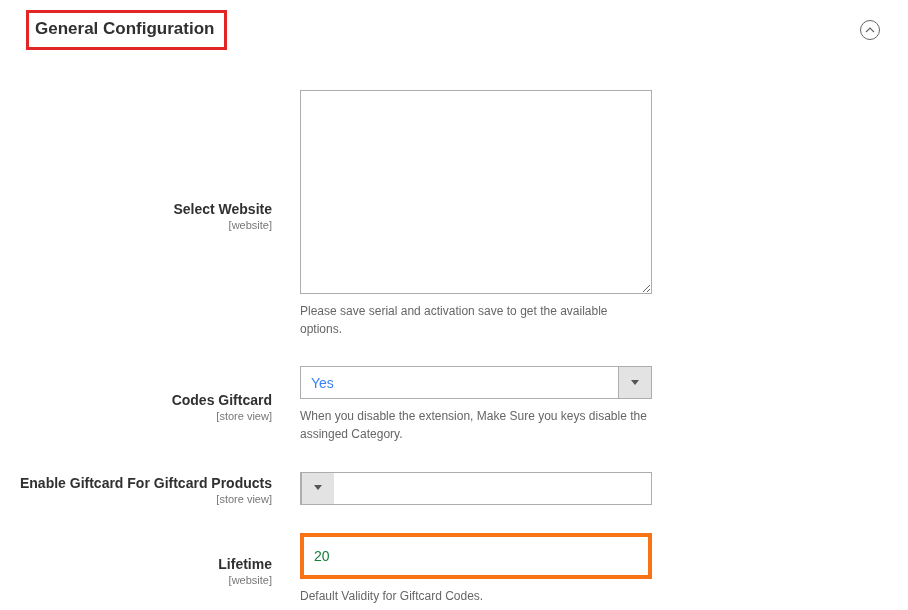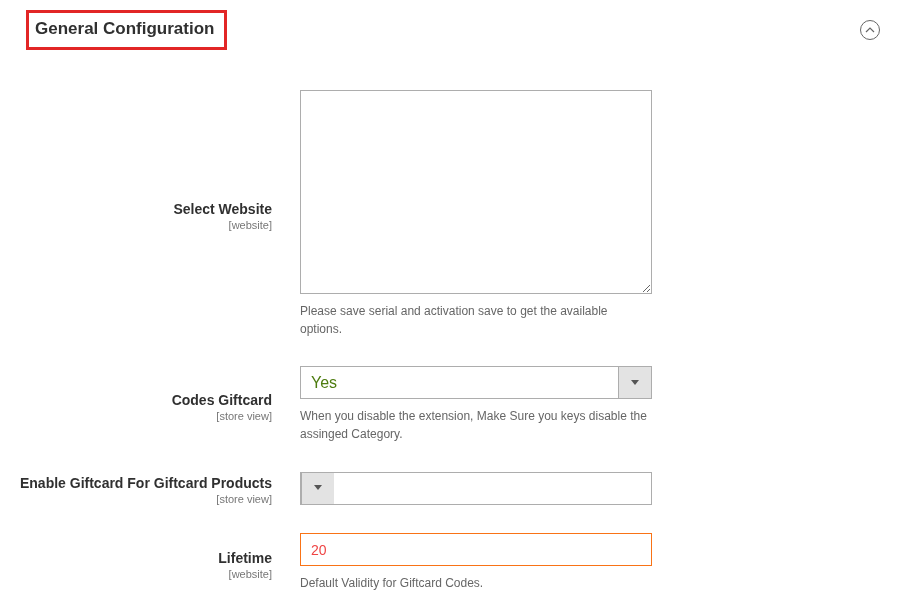--- a/index.html
+++ b/index.html
@@ -86,44 +86,44 @@
       display: flex;
       width: 352px;
       border: 1px solid #adadad;
       height: 33px;
       align-items: stretch;
       background: #fff;
     }
     .select-value {
       flex: 1;
       padding: 6px 10px;
-      font-size: 16px;
-      color: #4d7c0f;
+      font-size: 14px;
+      color: #3b82f6;
       display: flex;
       align-items: center;
     }
     .select-arrow {
       width: 33px;
       background: #e3e3e3;
       border-left: 1px solid #adadad;
       display: flex;
       align-items: center;
       justify-content: center;
     }
     .select-arrow svg {
       width: 8px;
       height: 6px;
     }
     .text-input {
       width: 352px;
-      height: 33px;
-      border: 1px solid #f97316;
+      height: 46px;
+      border: 4px solid #f97316;
       padding: 6px 10px;
       font-size: 14px;
-      color: #ef4444;
+      color: #15803d;
       font-family: inherit;
     }
     .help-text {
       font-size: 12px;
       color: #666;
       margin-top: 8px;
       line-height: 1.5;
       max-width: 352px;
     }
   </style>

